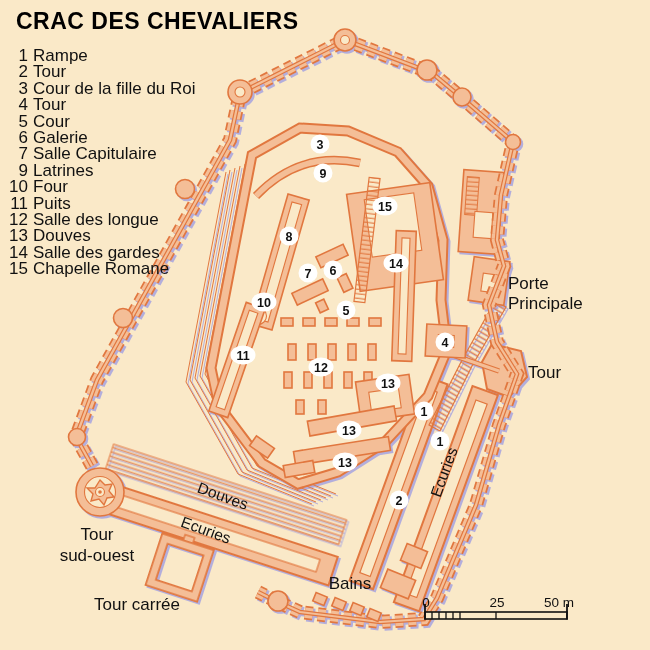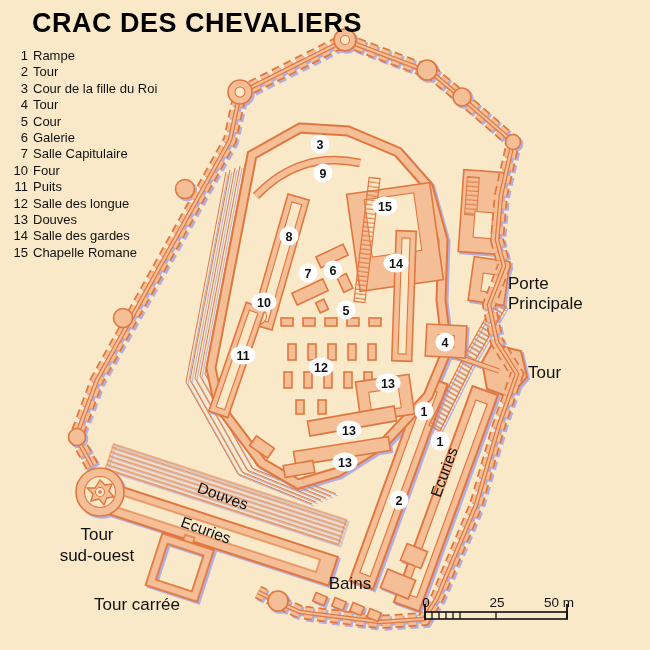--- a/index.html
+++ b/index.html
@@ -2,26 +2,26 @@
 <html><head>
 <meta charset="utf-8">
 <style>
   html,body{margin:0;padding:0;}
   #stage{
     position:relative;width:650px;height:650px;overflow:hidden;
     background:#FAE9C8;
     font-family:"Liberation Sans", sans-serif;
   }
   #title{
-    position:absolute;left:32px;top:8px;
-    font-size:27px;font-weight:bold;letter-spacing:.5px;color:#000;
+    position:absolute;left:16px;top:8px;
+    font-size:23px;font-weight:bold;letter-spacing:.5px;color:#000;
   }
   #legend{
     position:absolute;left:6px;top:48px;margin:0;padding:0;list-style:none;
-    font-size:13px;color:#111;line-height:16.4px;
+    font-size:17px;color:#111;line-height:16.4px;
   }
   #legend li{white-space:nowrap;}
   #legend .num{display:inline-block;width:22px;text-align:right;margin-right:5px;}
   svg{position:absolute;left:0;top:0;}
   .castle{filter:drop-shadow(2px 2.5px 0px #B3AEDC);}
   .b{fill:#F4BE97;stroke:#E1773F;stroke-width:1.6;}
   .c{fill:#FAE9C8;stroke:#E1773F;stroke-width:1.1;}
   .wl-o{fill:none;stroke:#E1773F;}
   .wl-i{fill:none;stroke:#F4BE97;}
   .glacis{fill:none;stroke:#E1773F;stroke-width:1;}
@@ -248,20 +248,21 @@
 
   <div id="title">CRAC DES CHEVALIERS</div>
   <ul id="legend">
       <li><span class="num">1</span><span>Rampe</span></li>
       <li><span class="num">2</span><span>Tour</span></li>
       <li><span class="num">3</span><span>Cour de la fille du Roi</span></li>
       <li><span class="num">4</span><span>Tour</span></li>
       <li><span class="num">5</span><span>Cour</span></li>
       <li><span class="num">6</span><span>Galerie</span></li>
       <li><span class="num">7</span><span>Salle Capitulaire</span></li>
+      <li><span class="num">9</span><span>Latrines</span></li>
       <li><span class="num">10</span><span>Four</span></li>
       <li><span class="num">11</span><span>Puits</span></li>
       <li><span class="num">12</span><span>Salle des longue</span></li>
       <li><span class="num">13</span><span>Douves</span></li>
       <li><span class="num">14</span><span>Salle des gardes</span></li>
       <li><span class="num">15</span><span>Chapelle Romane</span></li>
     </ul>
 </div>
 
 </body></html>

